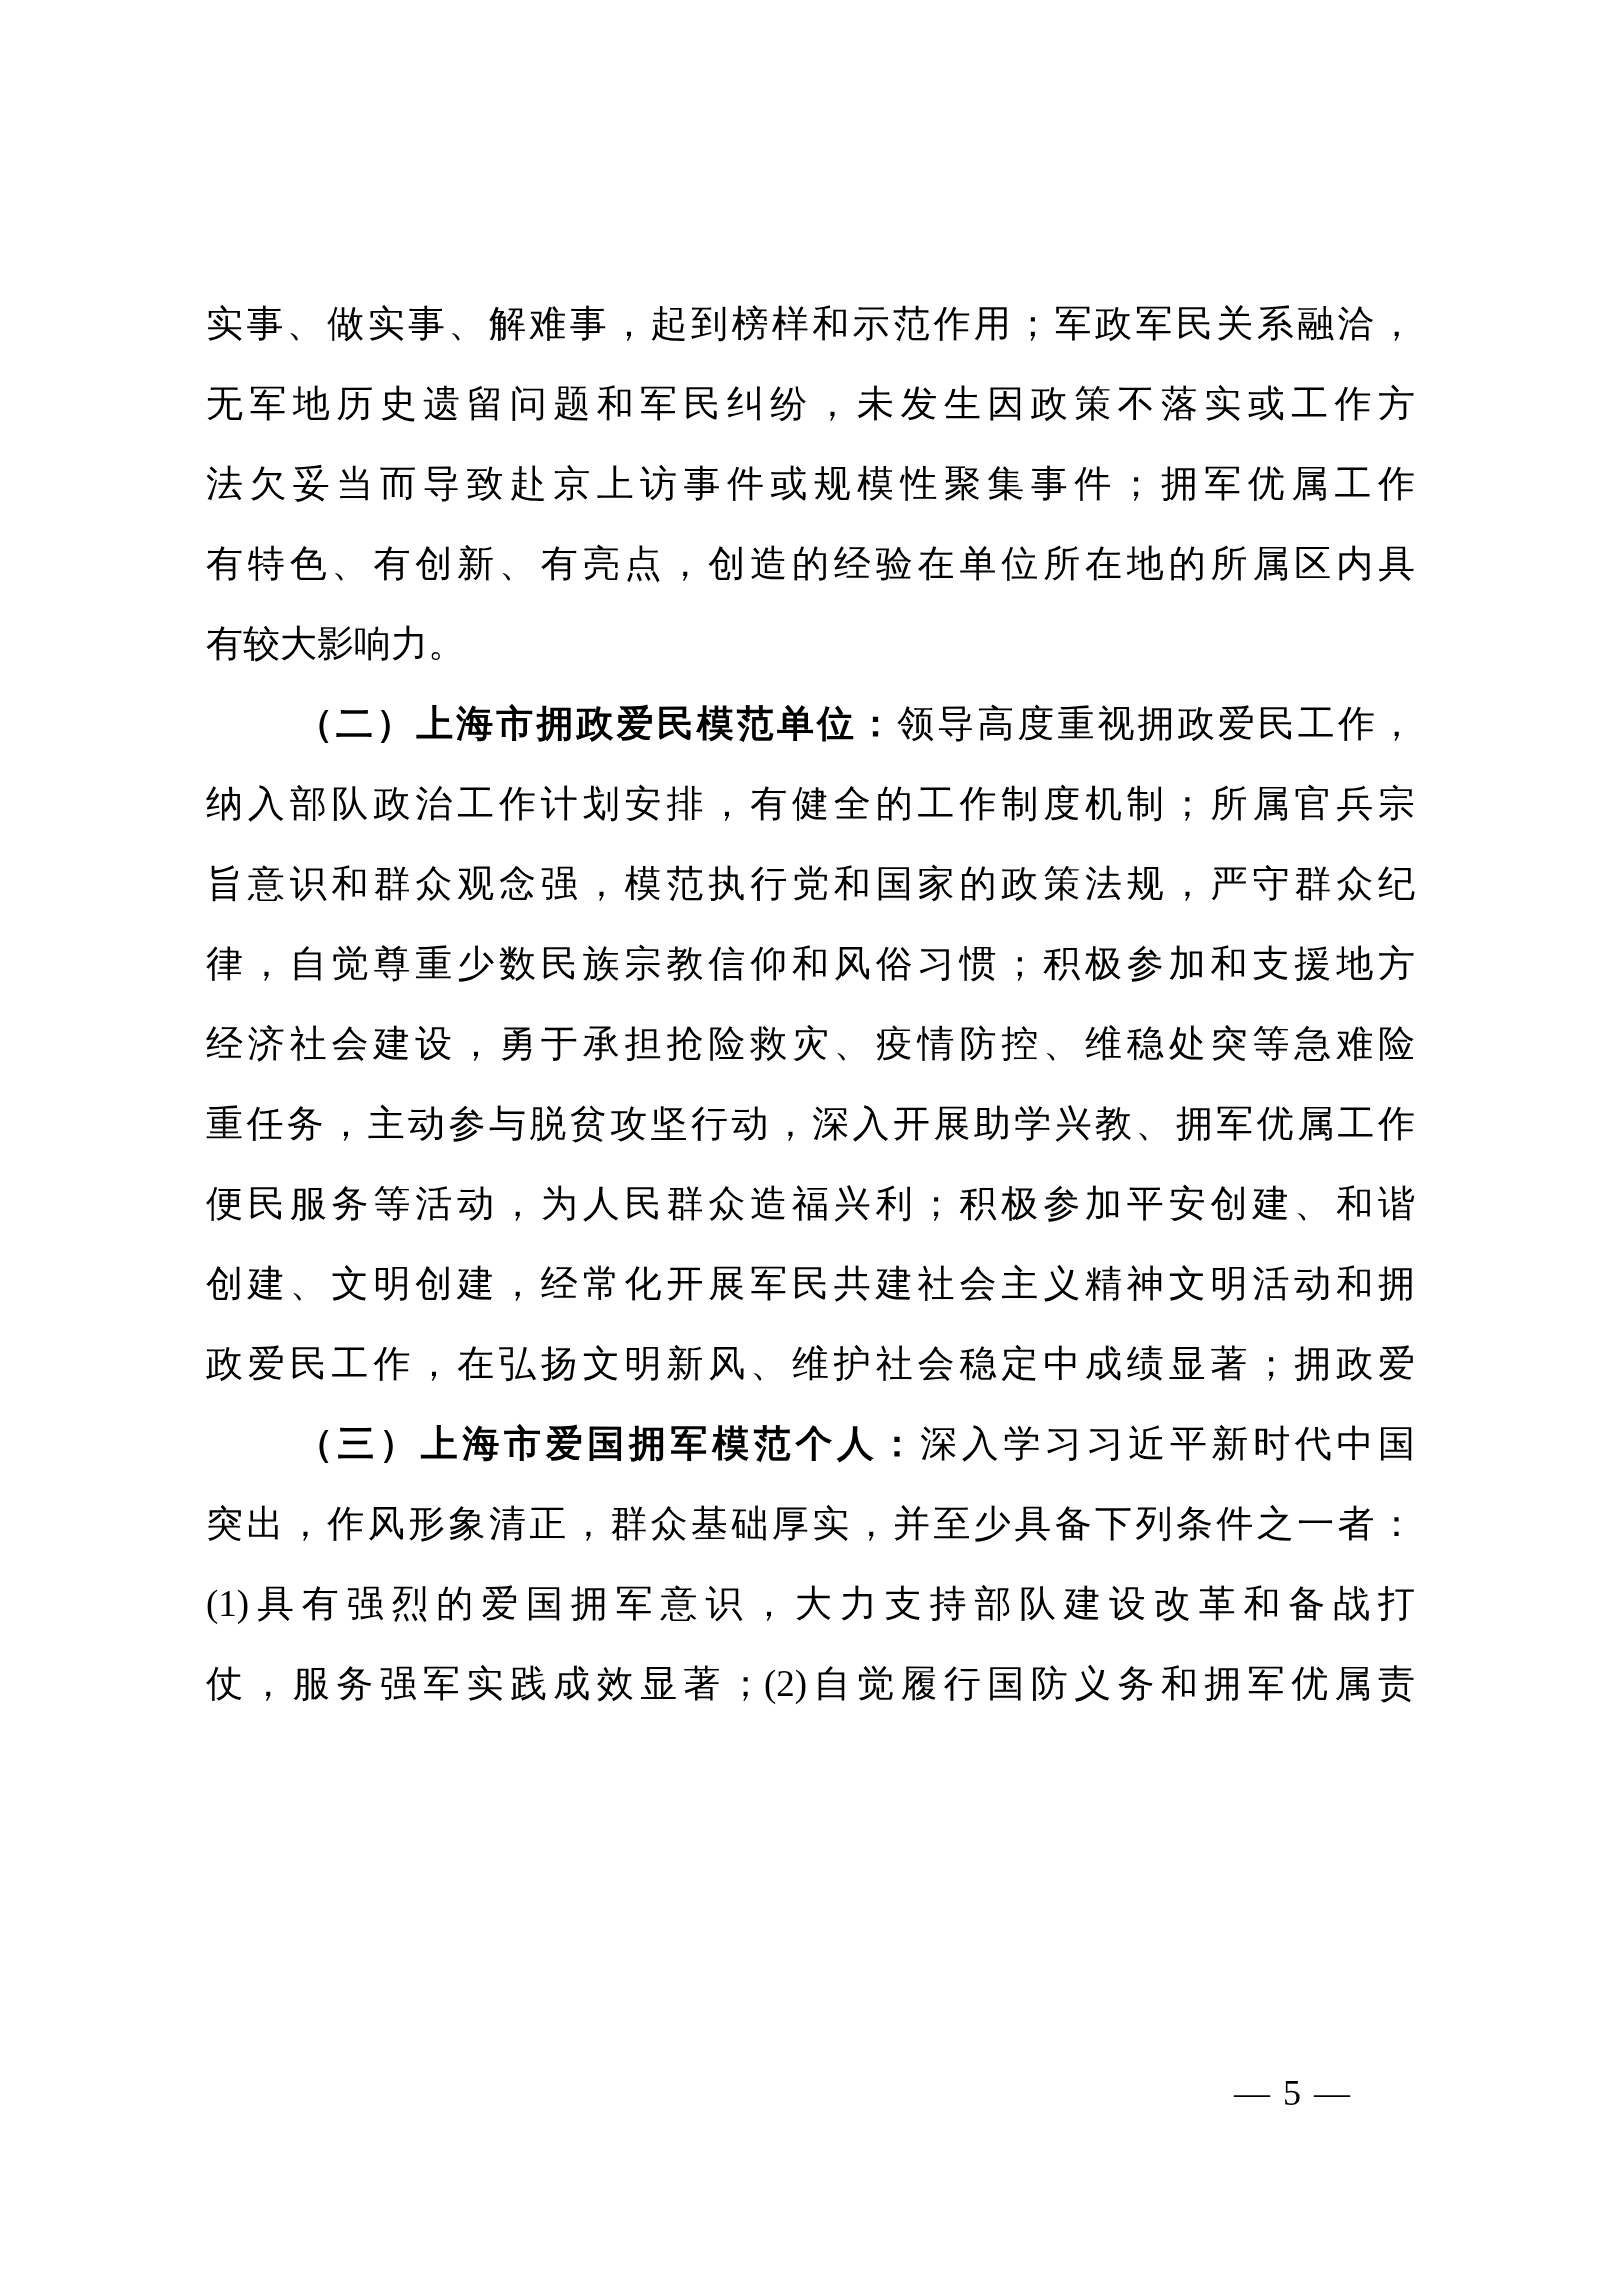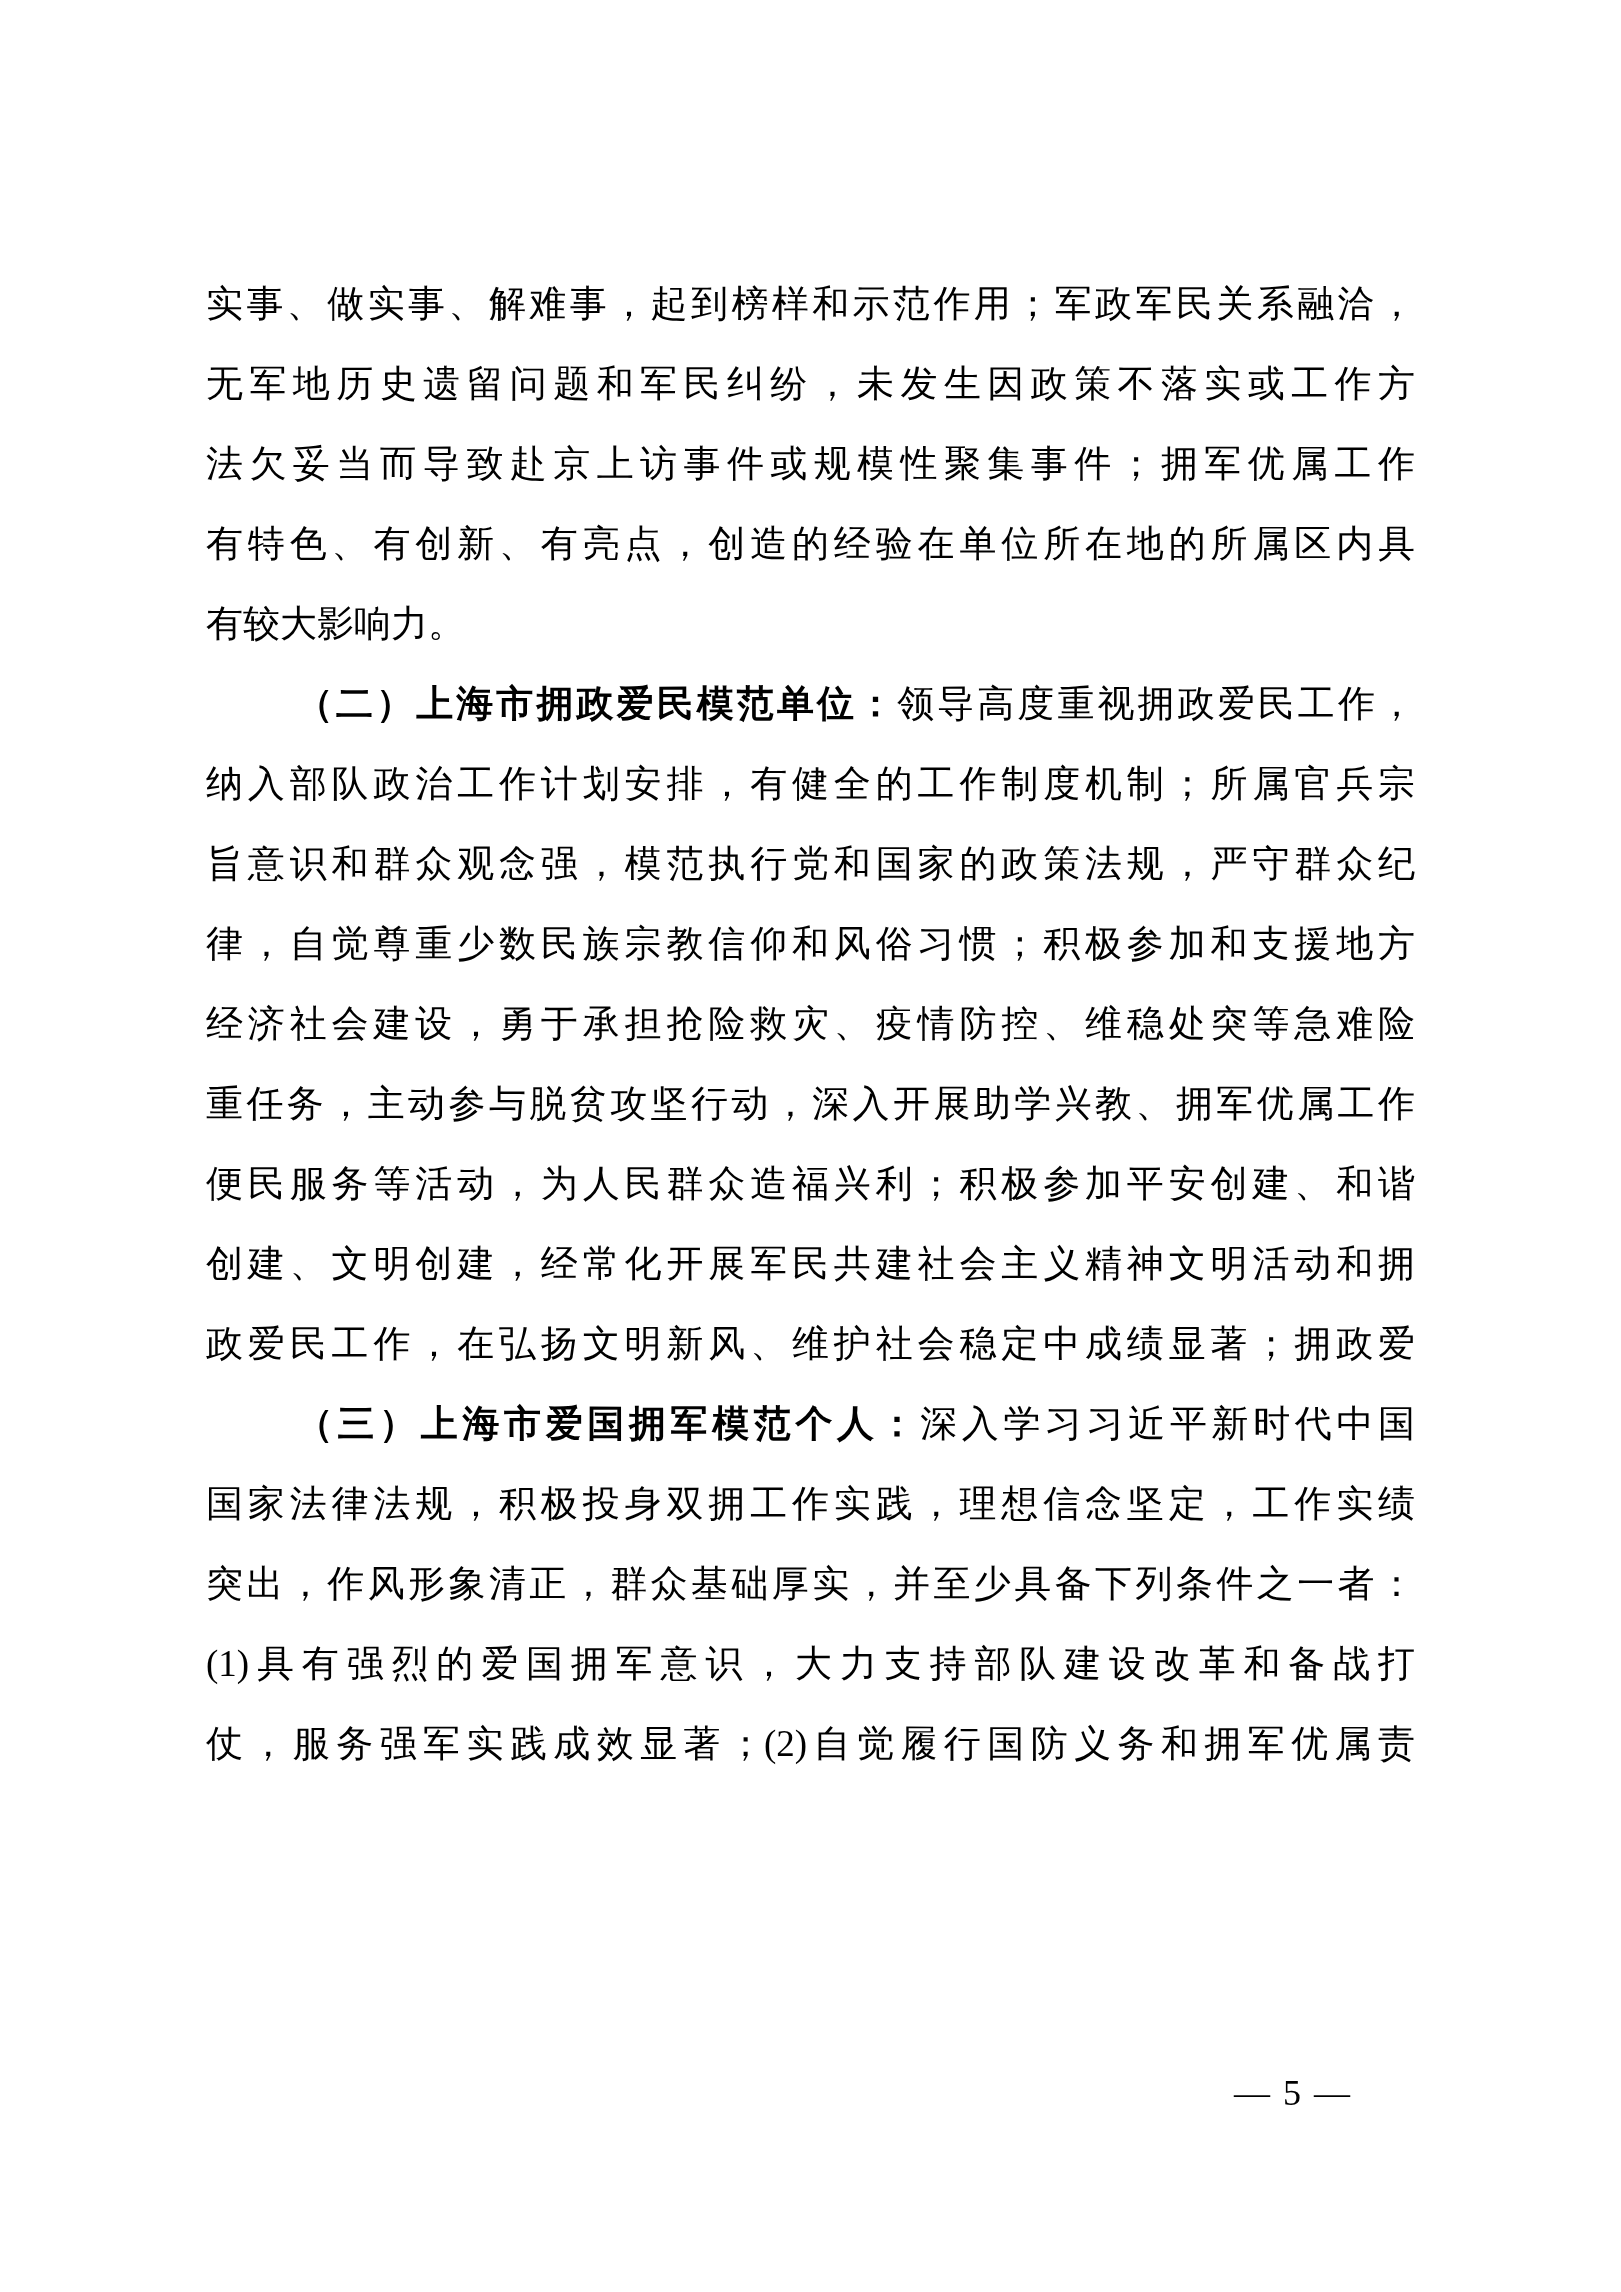--- a/index.html
+++ b/index.html
@@ -12,21 +12,21 @@
     width: 1621px;
     height: 2293px;
     background: #ffffff;
     color: #000000;
     font-family: "Liberation Serif", "DejaVu Serif", serif;
     overflow: hidden;
   }
   .text-block {
     position: absolute;
     left: 206px;
-    top: 264px;
+    top: 284px;
     width: 1209px;
     font-size: 37px;
     line-height: 80px;
   }
   .line {
     height: 80px;
     text-align: justify;
     text-align-last: justify;
     text-justify: inter-character;
   }
@@ -63,21 +63,20 @@
       <div class="line indent"><span class="bold">（二）上海市拥政爱民模范单位：</span><span>领导高度重视拥政爱民工作，</span></div>
       <div class="line"><span>纳入部队政治工作计划安排，有健全的工作制度机制；所属官兵宗</span></div>
       <div class="line"><span>旨意识和群众观念强，模范执行党和国家的政策法规，严守群众纪</span></div>
       <div class="line"><span>律，自觉尊重少数民族宗教信仰和风俗习惯；积极参加和支援地方</span></div>
       <div class="line"><span>经济社会建设，勇于承担抢险救灾、疫情防控、维稳处突等急难险</span></div>
       <div class="line"><span>重任务，主动参与脱贫攻坚行动，深入开展助学兴教、拥军优属工作</span></div>
       <div class="line"><span>便民服务等活动，为人民群众造福兴利；积极参加平安创建、和谐</span></div>
       <div class="line"><span>创建、文明创建，经常化开展军民共建社会主义精神文明活动和拥</span></div>
       <div class="line"><span>政爱民工作，在弘扬文明新风、维护社会稳定中成绩显著；拥政爱</span></div>
       <div class="line indent"><span class="bold">（三）上海市爱国拥军模范个人：</span><span>深入学习习近平新时代中国</span></div>
-      <div class="line"><span>国家法律法规，积极投身双拥工作实践，理想信念坚定，工作实绩</span></div>
       <div class="line"><span>突出，作风形象清正，群众基础厚实，并至少具备下列条件之一者：</span></div>
       <div class="line"><span>(1)具有强烈的爱国拥军意识，大力支持部队建设改革和备战打</span></div>
       <div class="line"><span>仗，服务强军实践成效显著；(2)自觉履行国防义务和拥军优属责</span></div>
     </div>
   <div class="footer">
     <span>— 5 —</span>
   </div>
 </div>
 
 

